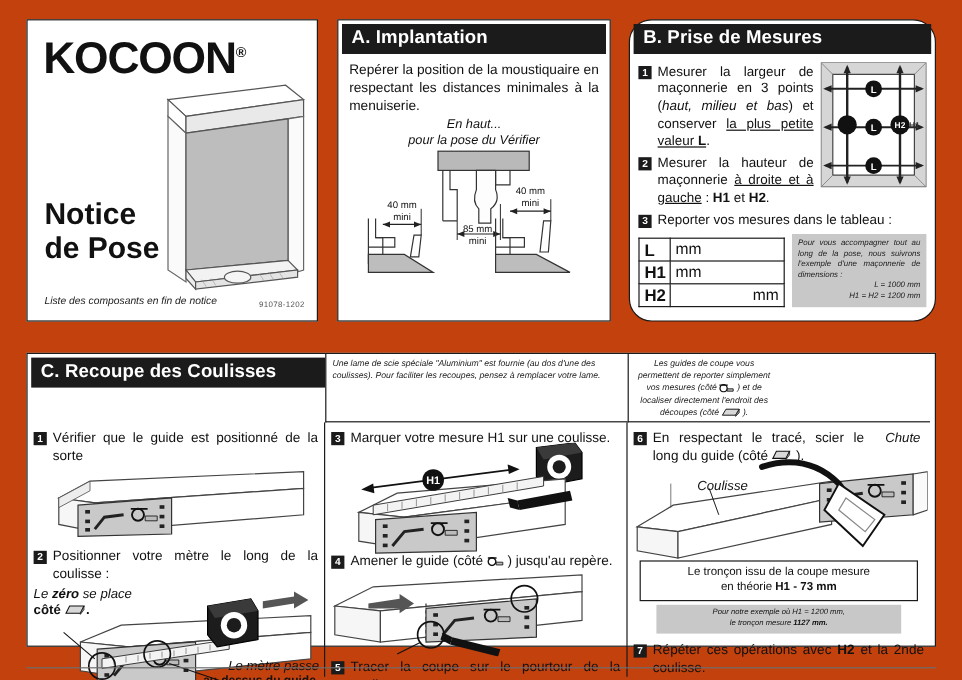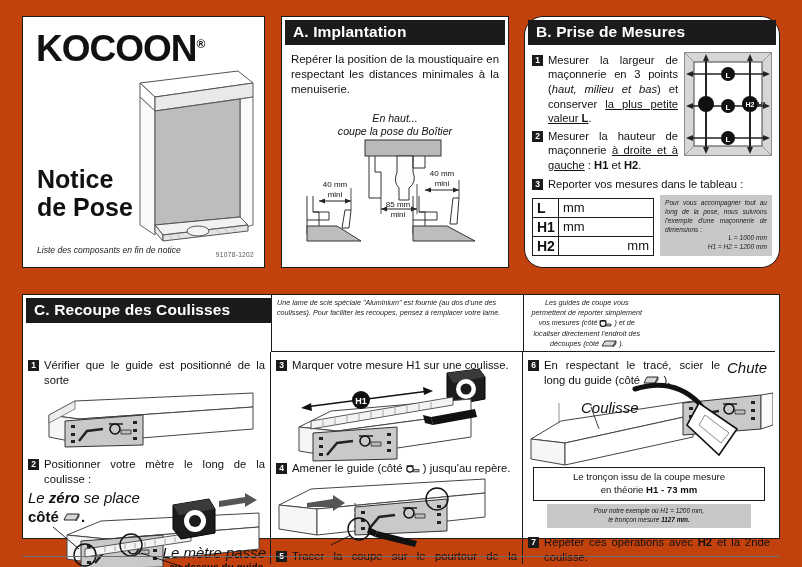--- a/index.html
+++ b/index.html
@@ -118,21 +118,21 @@
   .cstep .steptxt { font-size: 11.3px; }
 
   .theory-box {
     border: 1.3px solid #1b1b1b; font-size: 9.6px; text-align: center;
     padding: 3px 6px; line-height: 1.35;
   }
   .grey-sm {
     background: #c8c8c8; font-size: 6.4px; font-style: italic;
     text-align: center; padding: 3px 4px; line-height: 1.4;
   }
-  .lbl-it { font-size: 15px; font-style: italic; }
+  .lbl-it { font-size: 11px; font-style: italic; }
 
   .footrule {
     position: absolute; left: 22px; top: 556px; width: 758px;
     border-top: 1.2px solid #6e6e6e;
   }
   svg { display: block; }
 </style>
 </head>
 <body>
 
@@ -183,23 +183,23 @@
   </div>
 
   <div class="panel" id="panA">
     <div class="panel-hdr">
       <span class="lead">A.</span>
       <span>Implantation</span>
     </div>
     <div class="panel-body">
       <div class="para">Repérer la position de la moustiquaire en respectant les distances minimales à la menuiserie.</div>
 
-      <div style="margin-top:15px;">
+      <div style="margin-top:1px;">
         <div class="cap-it">En haut...</div>
-        <div class="cap-it">coupe la pose du Boîtier</div>
+        <div class="cap-it">pour la pose du Vérifier</div>
       </div>
 
       <div style="position:relative;height:112px;">
 
         <svg width="214" height="112" viewBox="0 0 214 112">
 
           <rect x="76" y="2" width="76" height="16" fill="#b9b9b9" stroke="#333" stroke-width="1"></rect>
 
           <path d="M80,18 L80,60 M86,18 L86,34 L92,34 L92,60" fill="none" stroke="#333" stroke-width="1"></path>
           <line x1="80" y1="60" x2="92" y2="60" stroke="#333" stroke-width="1"></line>

